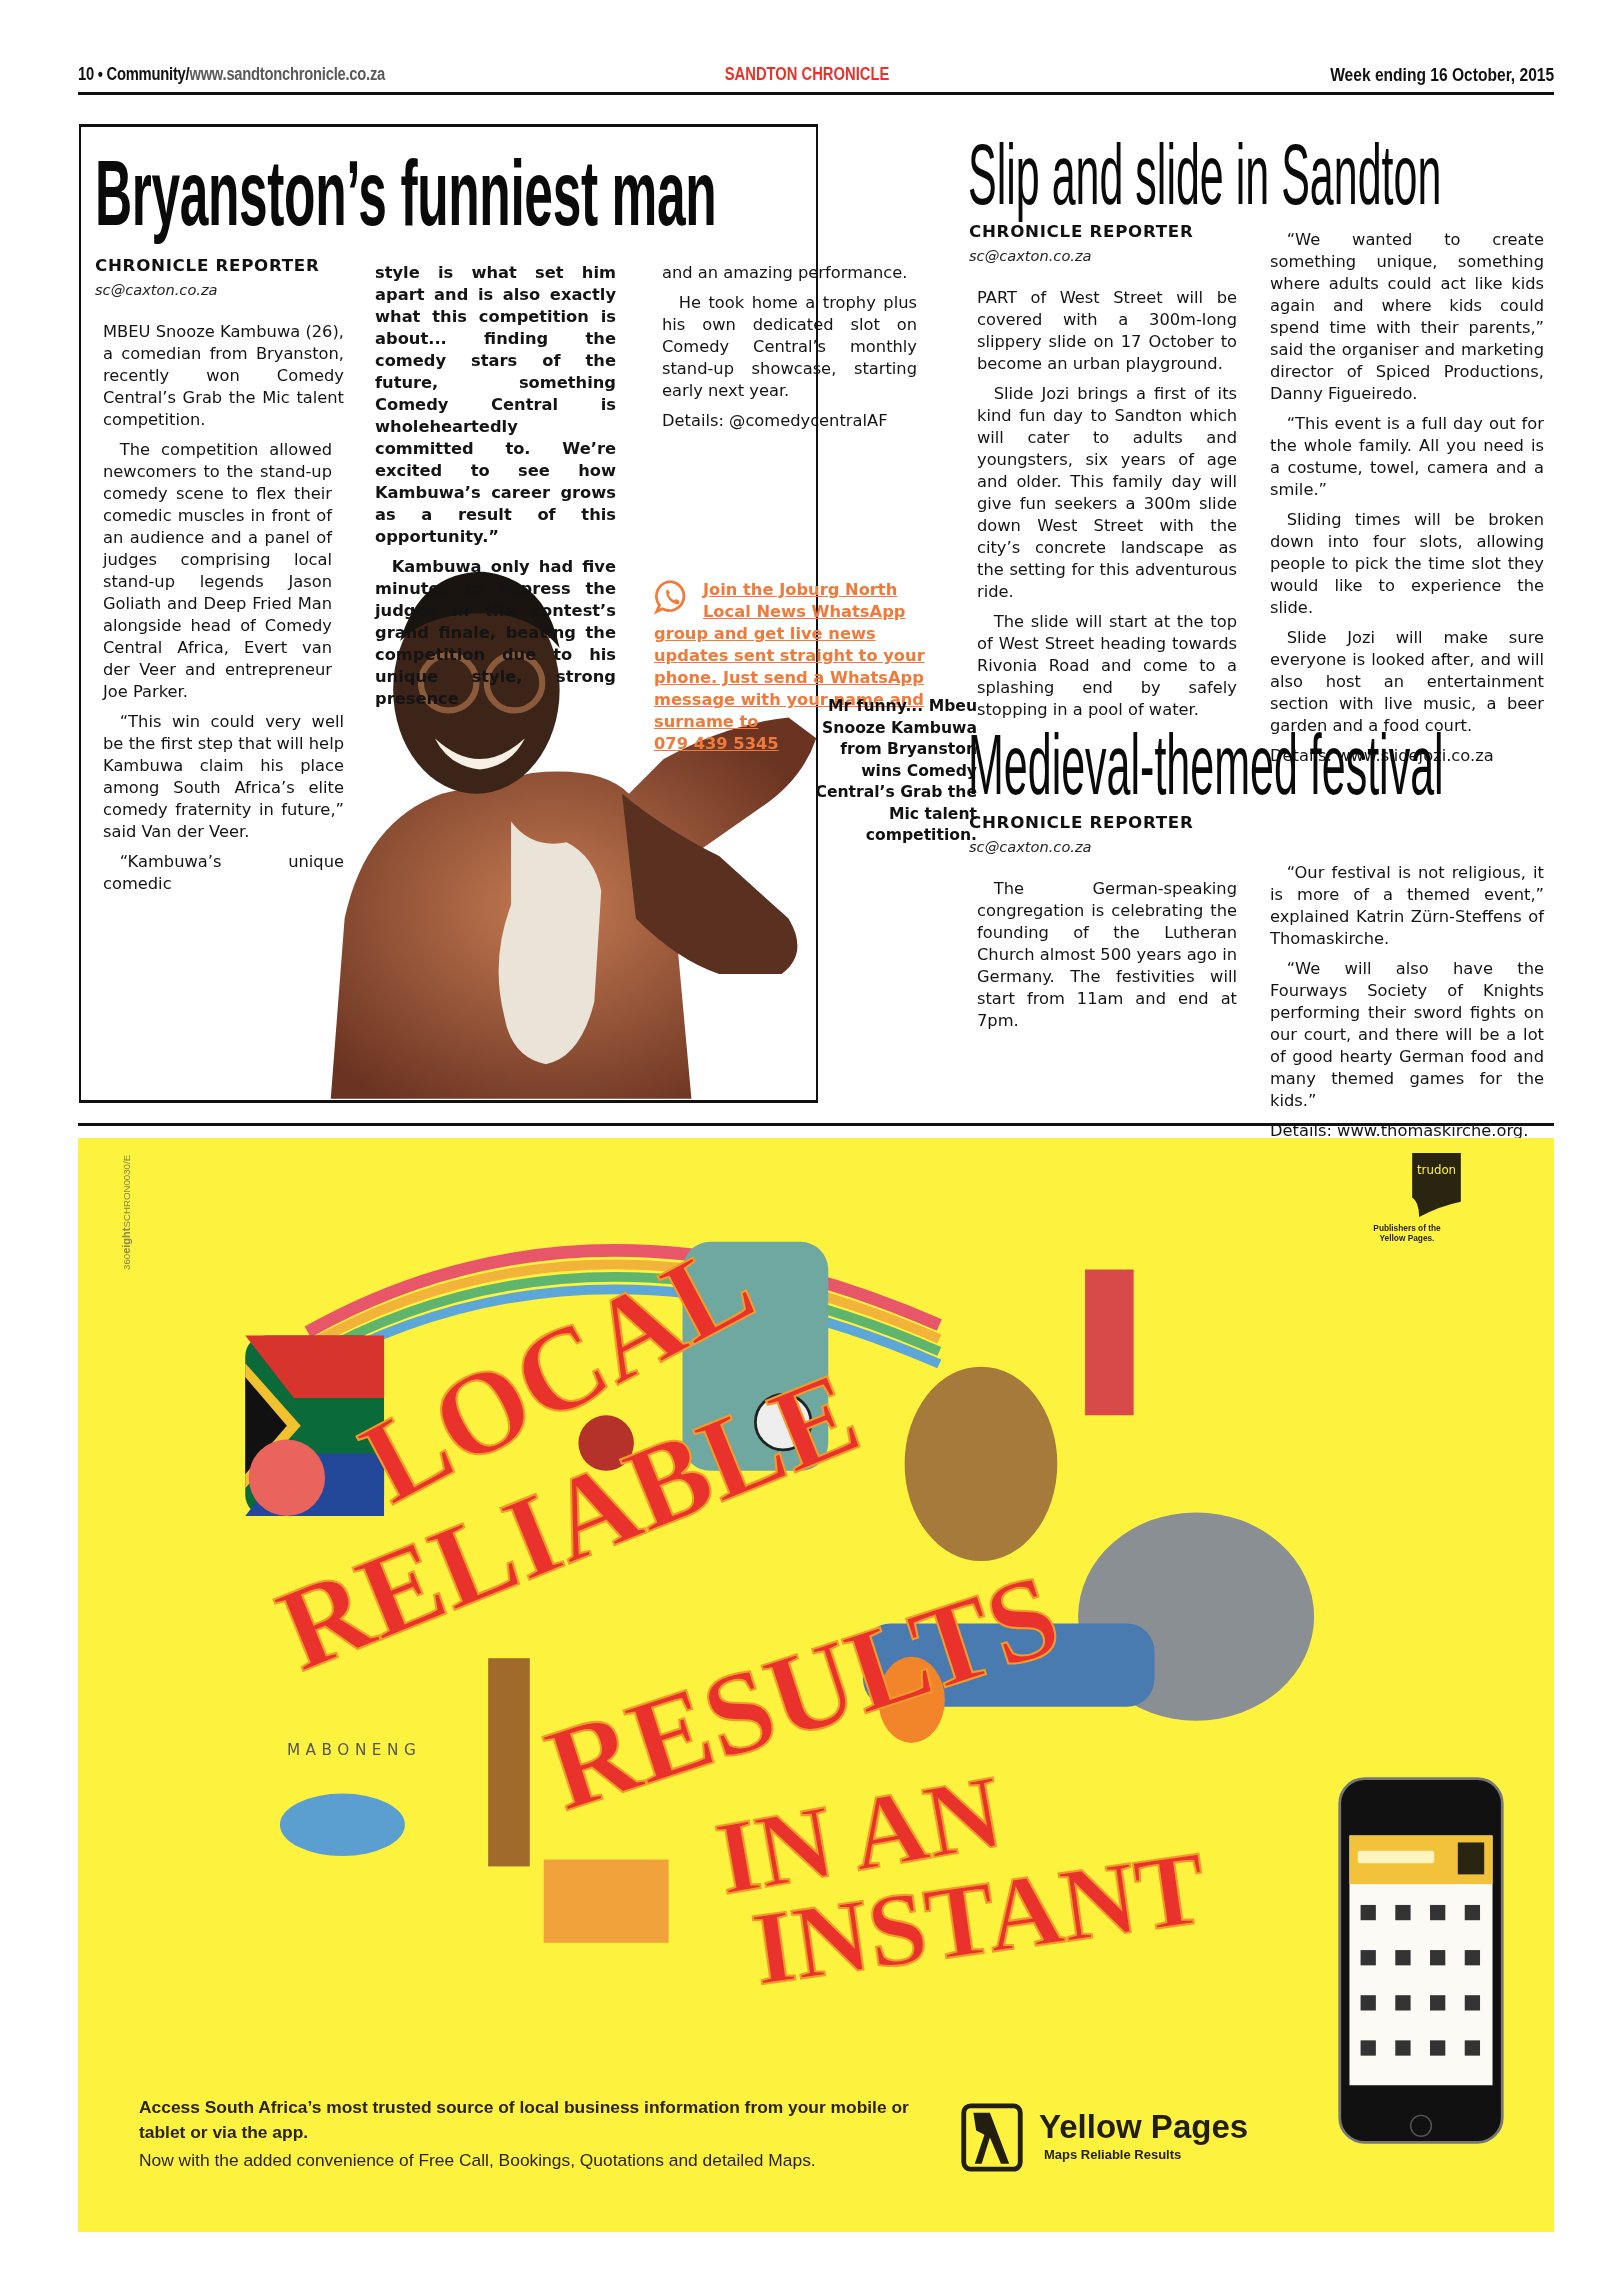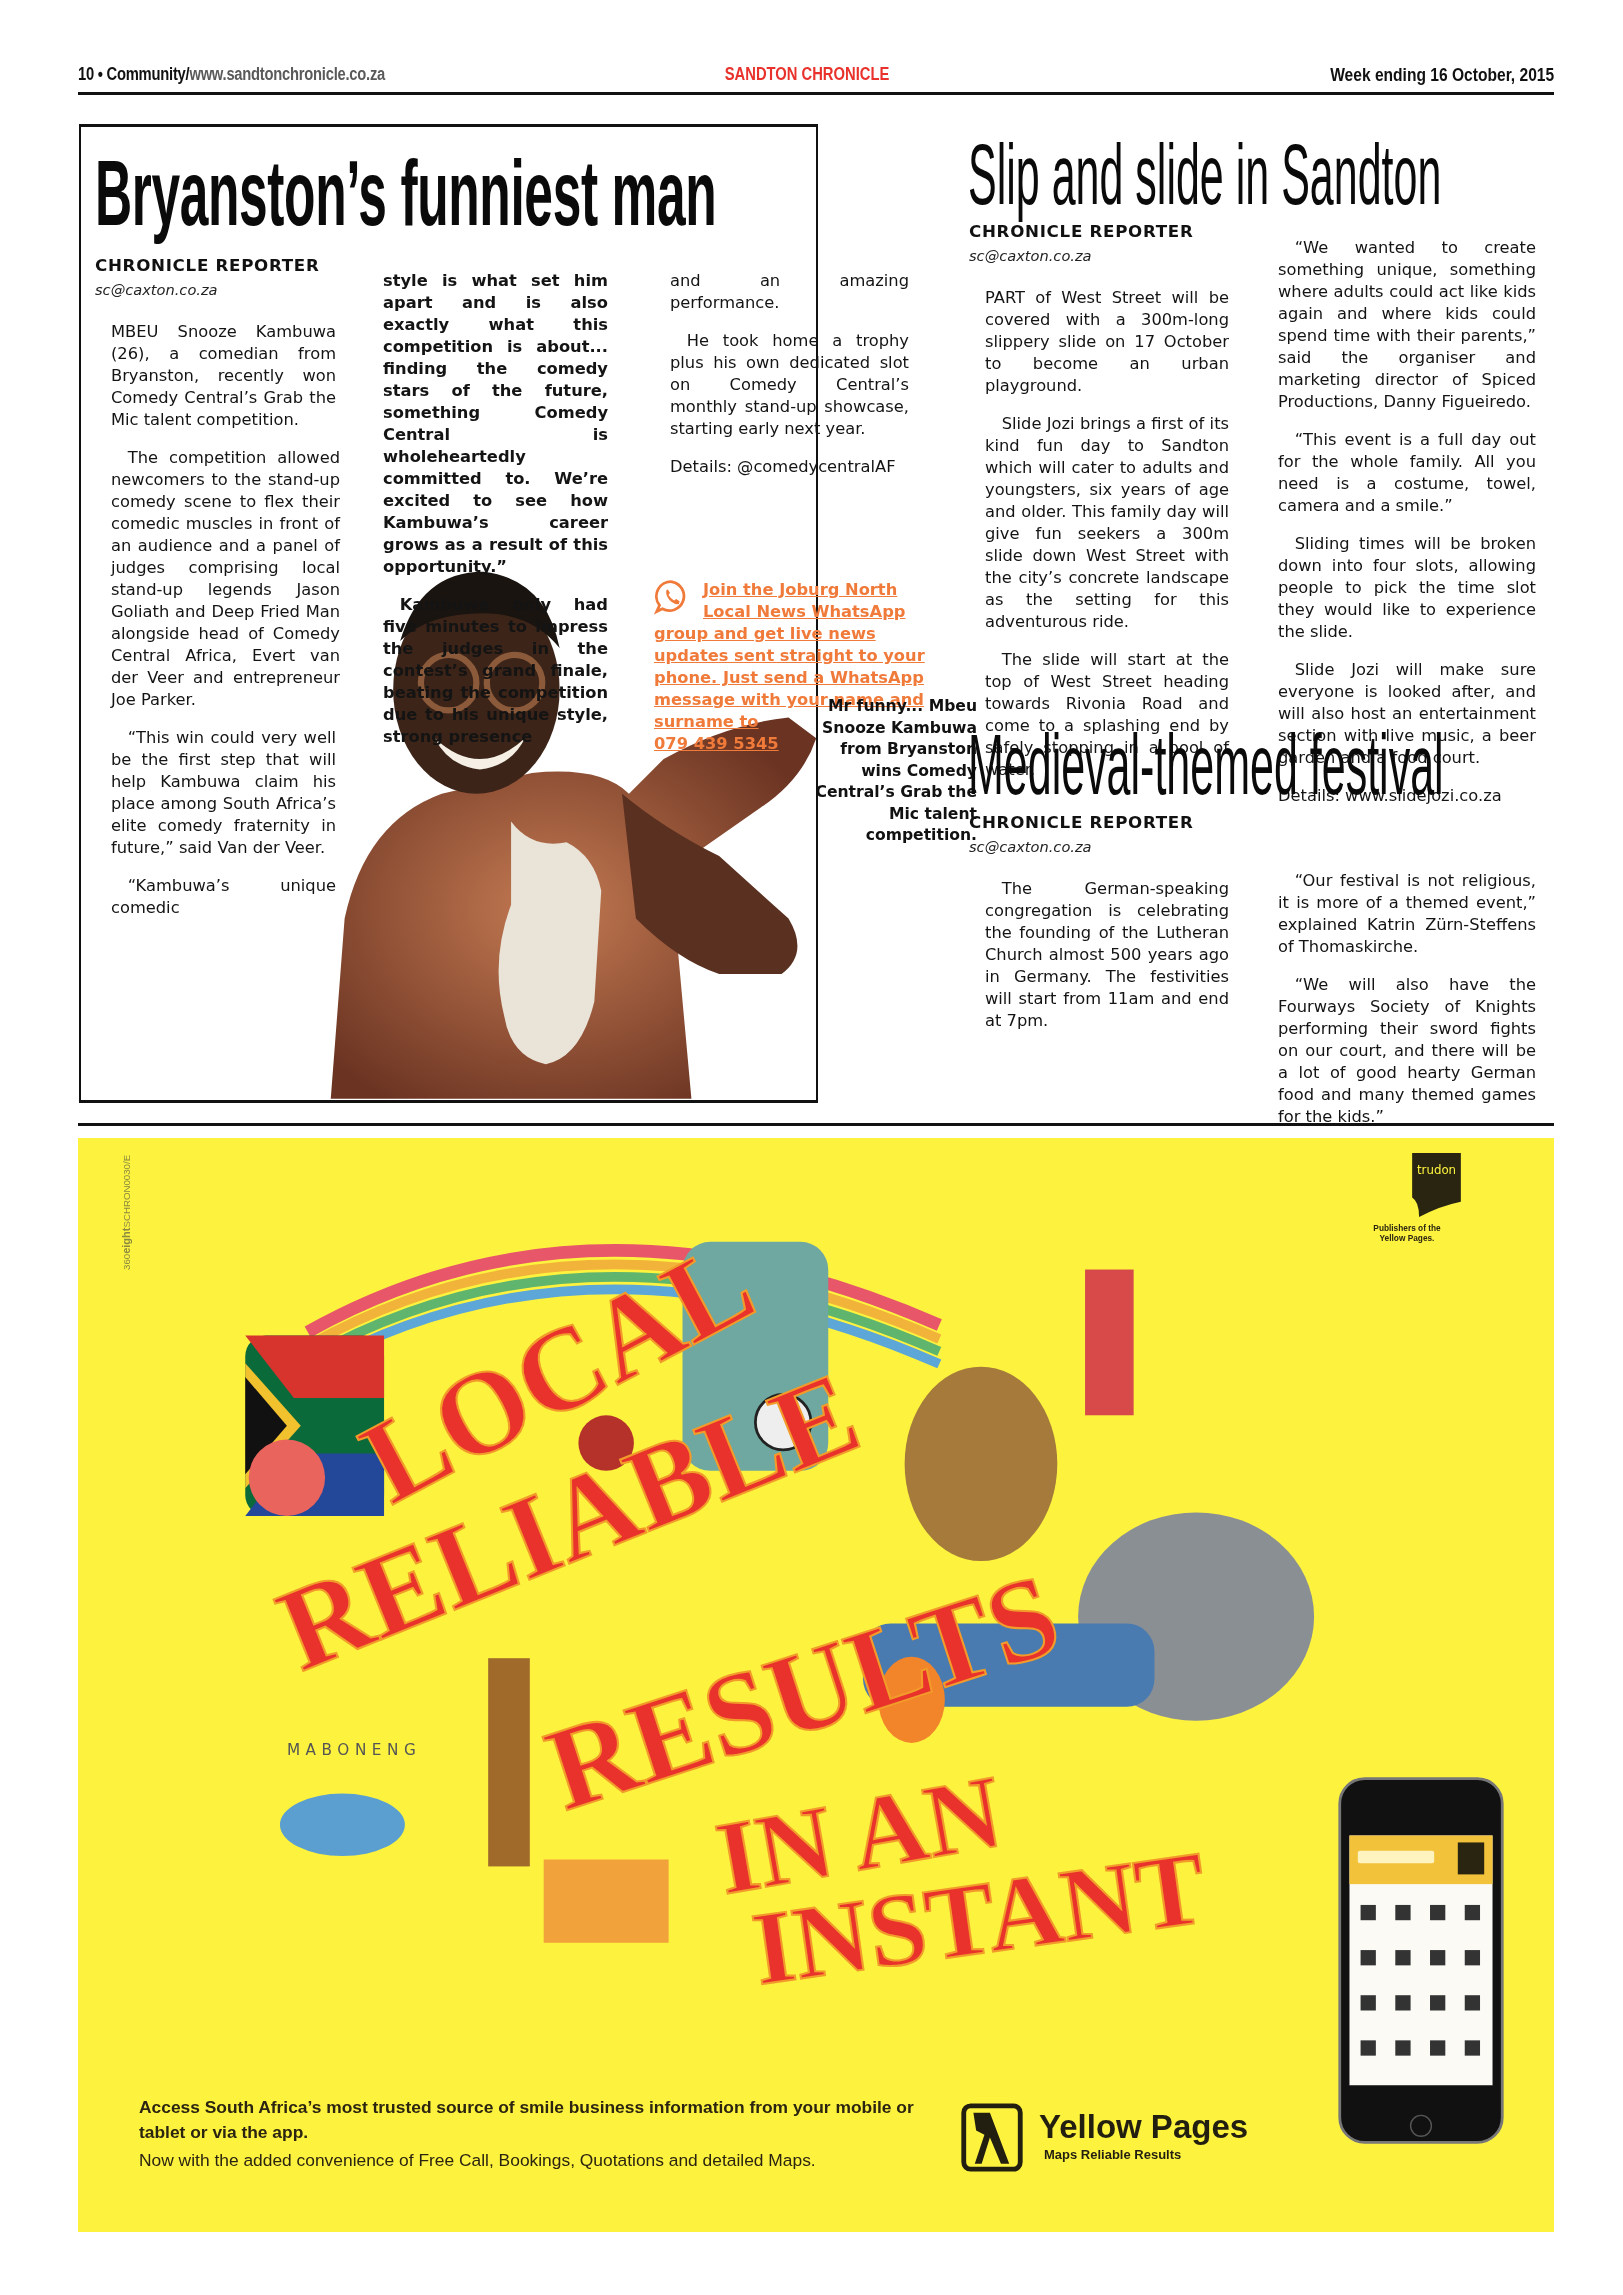--- a/index.html
+++ b/index.html
@@ -16,21 +16,21 @@
   .rule-top { left:78px; top:92px; width:1476px; height:2.8px; background:#111; }
 
   
   .story-box { left:79px; top:124px; width:739px; height:979px; border:2.1px solid #111; border-top-width:3.5px; border-bottom-width:3.5px; box-sizing:border-box; }
   .headline-big { position:absolute; font-family:"Liberation Sans",sans-serif; font-weight:bold; color:#0a0a0a; white-space:nowrap; transform-origin:left top; }
   .hl-bryanston { left:14px; top:14px; font-size:92px; transform:scaleX(0.56); letter-spacing:-0.7px; }
 
   .byline { font:900 16.7px "DejaVu Sans",sans-serif; letter-spacing:0.7px; color:#111; white-space:nowrap; }
   .email { font:italic 14.6px "DejaVu Sans",sans-serif; color:#222; }
   .body-col { font:16.3px/22px "DejaVu Sans",sans-serif; text-align:justify; color:#141414; }
-  .body-col p { margin:16px; text-indent:0; }
+  .body-col p { margin:8px; text-indent:0; }
   .body-col p.ind { text-indent:16.7px; }
 
   .col1 { left:14px; top:128px; width:257px; }
   .col2 { left:286px; top:128px; width:257px; }
   .col3 { left:573px; top:128px; width:271px; }
 
   .wa-block { left:573px; top:452px; width:272px; color:#f07a3a; font:bold 16.3px/22px "DejaVu Sans",sans-serif;text-decoration:underline; }
   .wa-icon { position:absolute; left:0; top:0; width:36px; height:36px; }
   .wa-text .first { padding-left:49px; display:block; }
 
@@ -203,21 +203,21 @@
     <g font-family="Liberation Serif, serif" font-weight="bold" fill="#e8322b" stroke="#f29b2a" stroke-width="3">
       <text x="210" y="420" font-size="170" transform="rotate(-28 210 420)">LOCAL</text>
       <text x="80" y="660" font-size="170" transform="rotate(-22 80 660)">RELIABLE</text>
       <text x="460" y="860" font-size="170" transform="rotate(-18 460 860)">RESULTS</text>
       <text x="690" y="980" font-size="150" transform="rotate(-10 690 980)">IN AN</text>
       <text x="740" y="1110" font-size="150" transform="rotate(-8 740 1110)">INSTANT</text>
     </g>
     <text x="60" y="780" font-size="22" fill="#555" font-family="DejaVu Sans, sans-serif" letter-spacing="8">MABONENG</text>
   </svg>
 
-  <div class="ad-copy1">Access South Africa’s most trusted source of smile business information from your mobile or tablet or via the app.</div>
+  <div class="ad-copy1">Access South Africa’s most trusted source of local business information from your mobile or tablet or via the app.</div>
   <div class="ad-copy2">Now with the added convenience of Free Call, Bookings, Quotations and detailed Maps.</div>
 
   <svg class="yp-logo" viewBox="0 0 90 100">
     <rect x="4" y="4" width="82" height="92" rx="10" fill="none" stroke="#231f10" stroke-width="7"></rect>
     <path d="M18 14 H42 L70 88 H58 L42 50 L30 88 H20 L34 46 L22 40 Z" fill="#231f10"></path>
   </svg>
   <div class="yp-name">Yellow Pages</div>
   <div class="yp-tag">Maps Reliable Results</div>
 
   <svg class="phone" viewBox="0 0 250 540">

